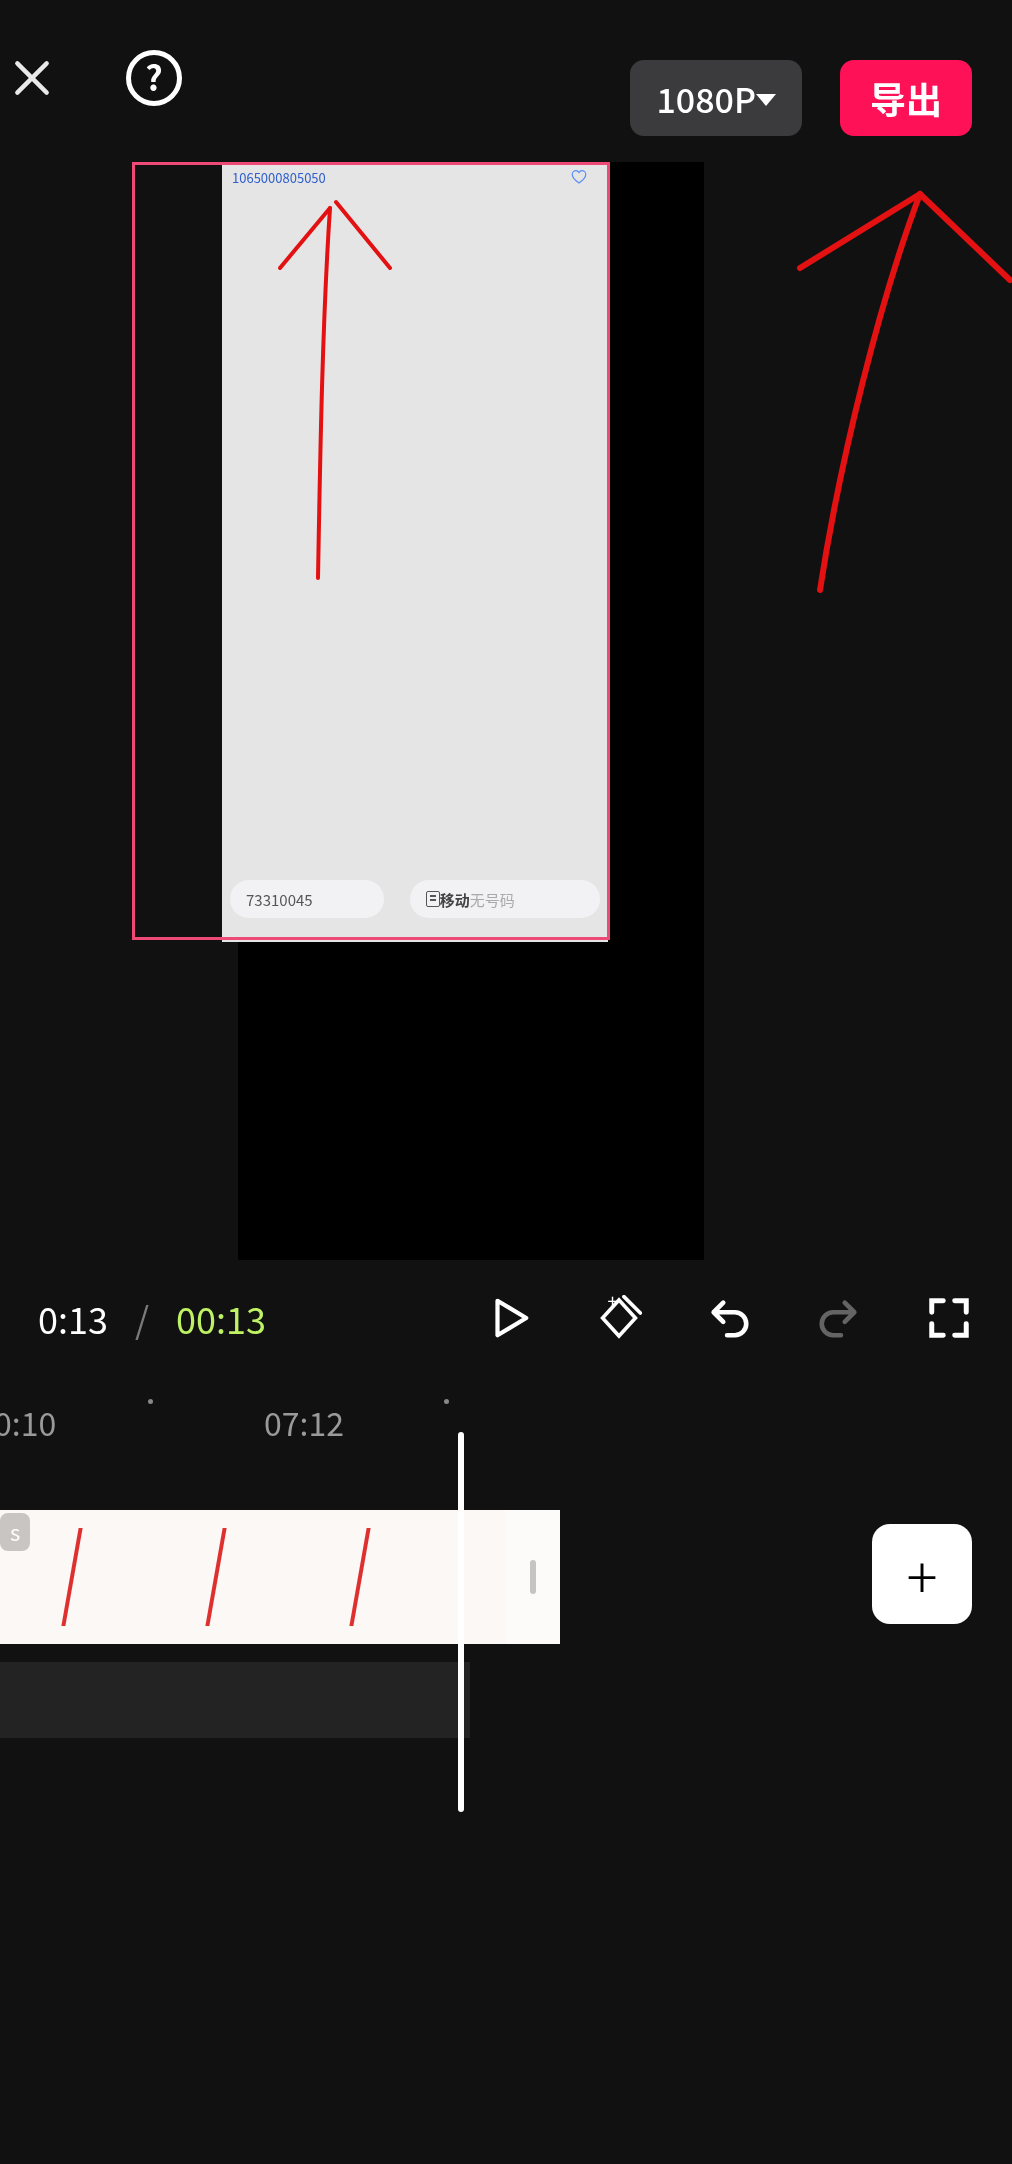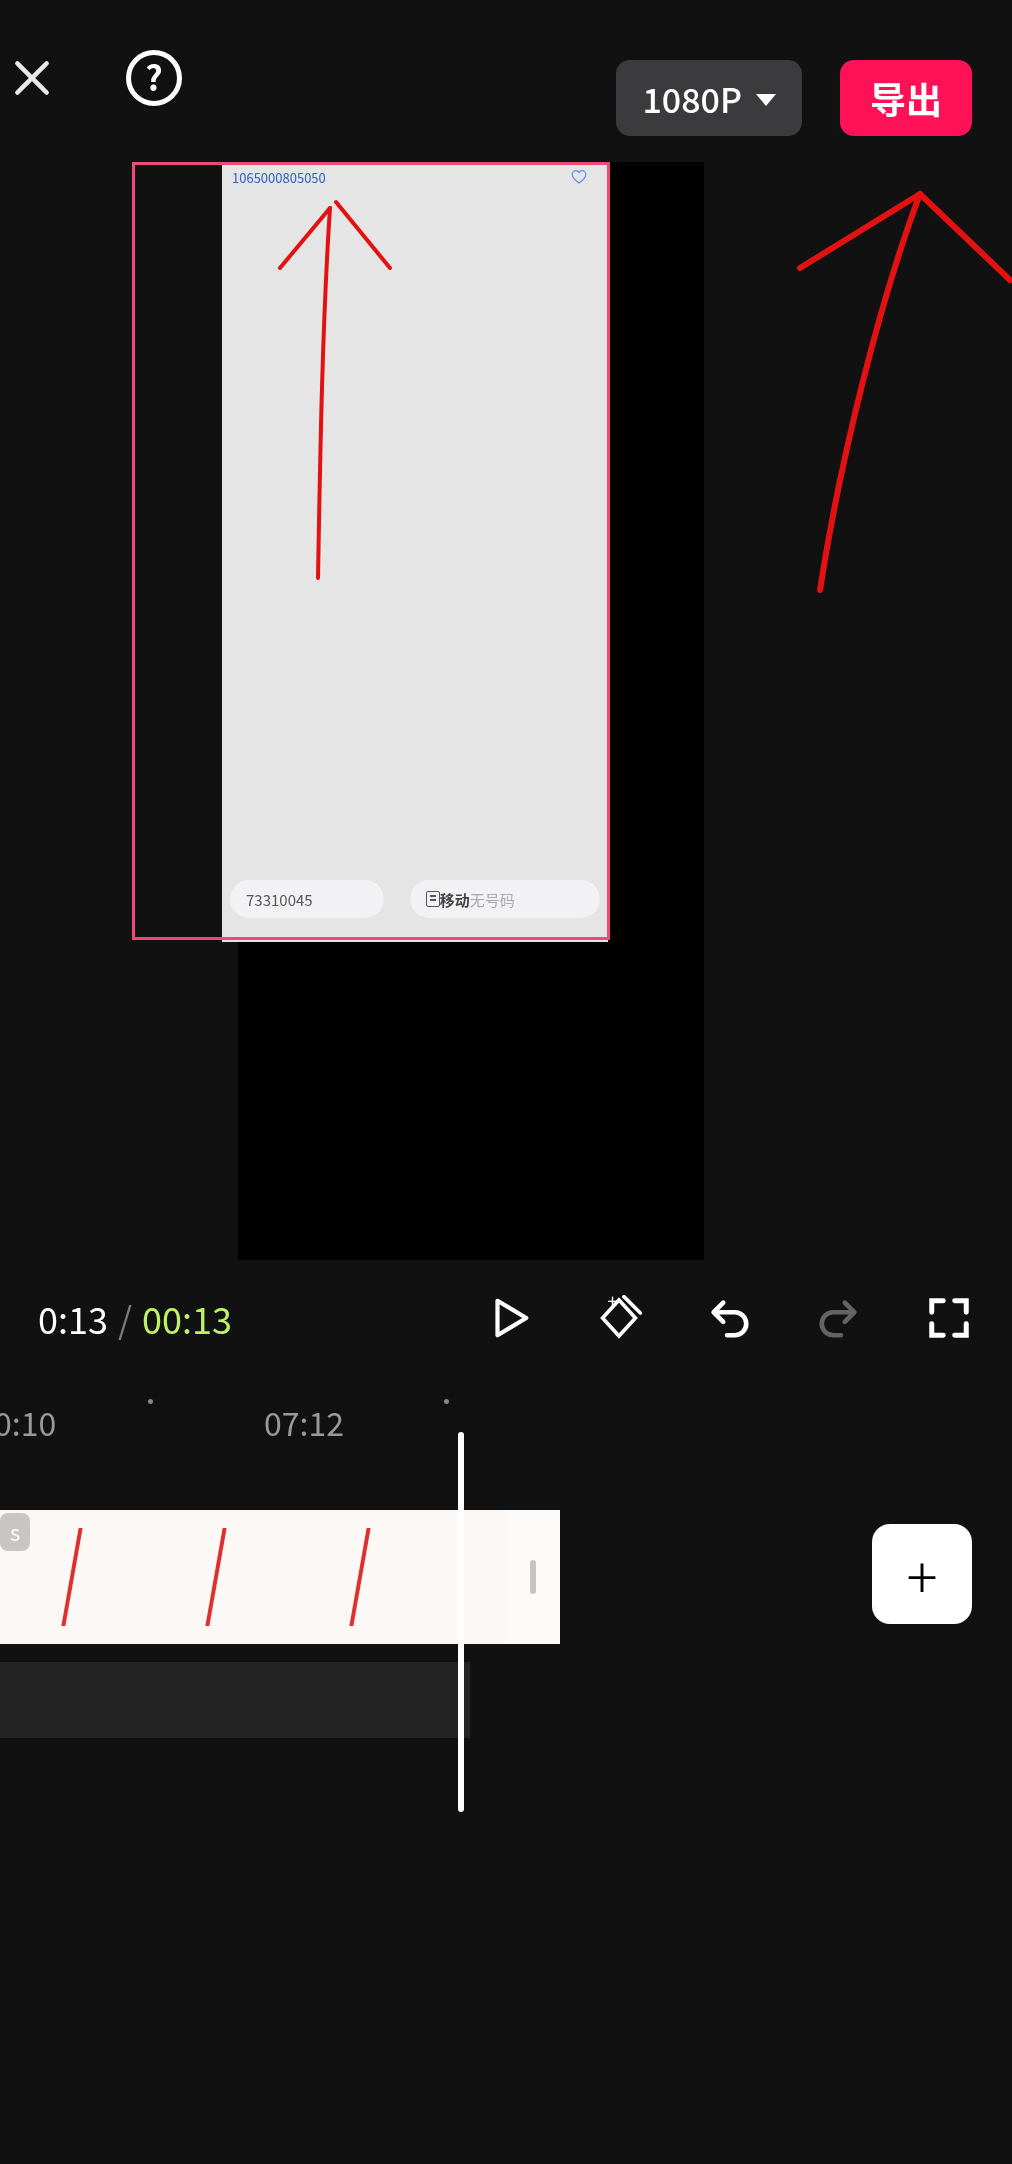--- a/index.html
+++ b/index.html
@@ -37,21 +37,21 @@
   .help-btn span {
     color:#fff; font-size:34px; font-weight:700; line-height:1; margin-top:-2px;
   }
   .resolution-pill {
     position:absolute;
     right: 210px; top: 60px;
     height: 76px;
     padding: 0 26px;
     background:#3b3b3d;
     border-radius: 14px;
-    display:flex; align-items:center; gap:14px;
+    display:flex; align-items:center; 
     color:#fff; font-size:34px; font-weight:500;
   }
   .resolution-pill .caret {
     width:0;height:0;
     border-left:10px solid transparent;
     border-right:10px solid transparent;
     border-top:12px solid #fff;
     margin-top:3px;
   }
   .export-btn {
@@ -127,21 +127,21 @@
 
   
   .playbar {
     position:relative;
     width:100%; height:100px;
     display:flex; align-items:center;
     padding: 0 38px;
   }
   .time {
     font-size:36px; color:#fff;
-    display:flex; align-items:baseline; gap:2px;
+    display:flex; align-items:baseline; gap:19px;
   }
   .time .sep { color:#7a7a7a; margin:0 8px;}
   .time .total { color:#bef264;}
   .pb-controls {
     position:absolute;
     right:38px; top:0; bottom:0;
     display:flex; align-items:center; gap:60px;
   }
   .pb-icon { width:50px; height:50px; display:flex;align-items:center;justify-content:center;}
   .pb-icon svg { width:46px; height:46px; }

